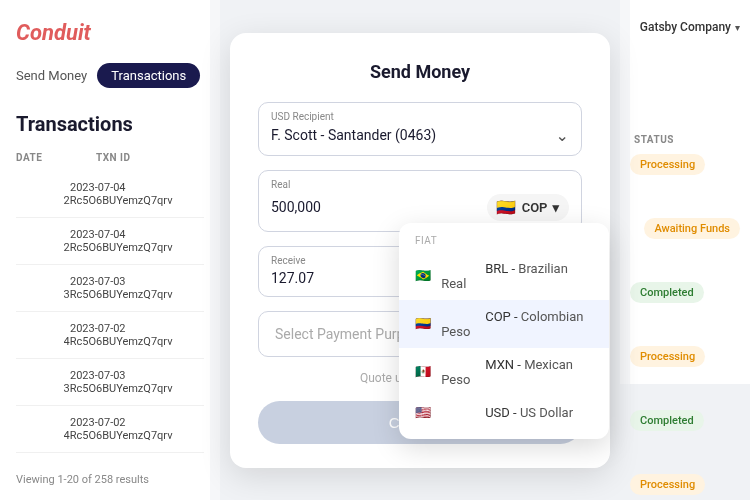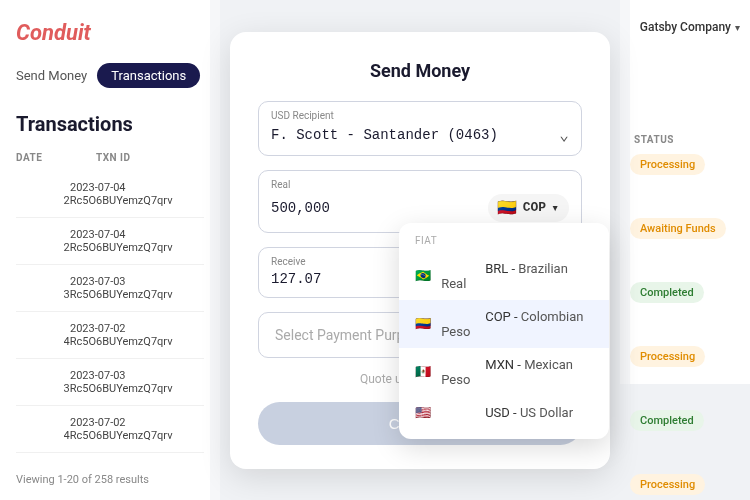--- a/index.html
+++ b/index.html
@@ -221,21 +221,20 @@
     .field-value {
       font-size: 14px;
       color: #1a1a2e;
       font-weight: 400;
     }
 
     .field-row {
       display: flex;
       align-items: center;
       justify-content: space-between;
-      font-family: Liberation Mono, monospace;
     }
 
     .dropdown-arrow {
       color: #555;
       font-size: 16px;
     }
 
     .currency-badge {
       display: flex;
       align-items: center;
@@ -375,21 +374,21 @@
 </div>
 
 <div class="right-panel">
   <div class="company-selector">
     <span class="company-name">Gatsby Company</span>
     <span class="chevron-down">▾</span>
   </div>
   <div class="status-header">STATUS</div>
   <div id="status-list">
       <div style="margin-bottom: 20px;"><span class="status-badge status-processing">Processing</span></div>
-      <div style="margin-bottom: 20px;"><span class="status-badge status-awaiting">Awaiting Funds</span></div>
+      <div style="margin-bottom: 20px; text-align: right;"><span class="status-badge status-awaiting">Awaiting Funds</span></div>
       <div style="margin-bottom: 20px;"><span class="status-badge status-completed">Completed</span></div>
       <div style="margin-bottom: 20px;"><span class="status-badge status-processing">Processing</span></div>
       <div style="margin-bottom: 20px;"><span class="status-badge status-completed">Completed</span></div>
       <div style="margin-bottom: 20px;"><span class="status-badge status-processing">Processing</span></div>
     </div>
 </div>
 
 <div class="modal-overlay">
   <div class="modal">
     <div class="modal-title">Send Money</div>

